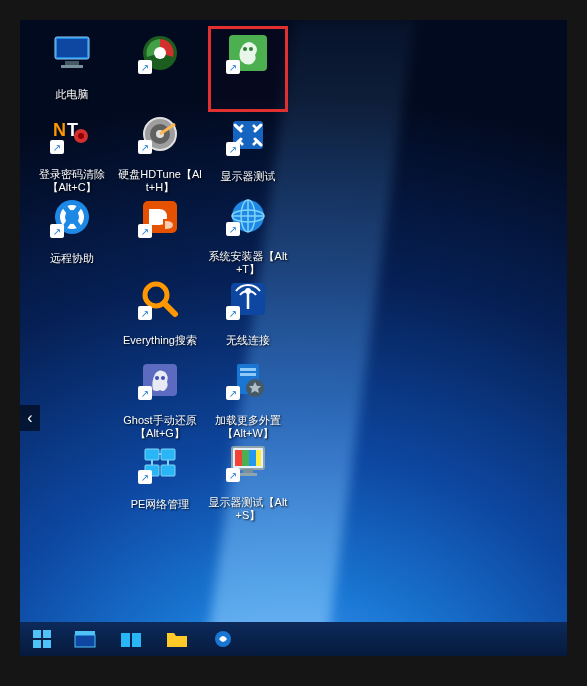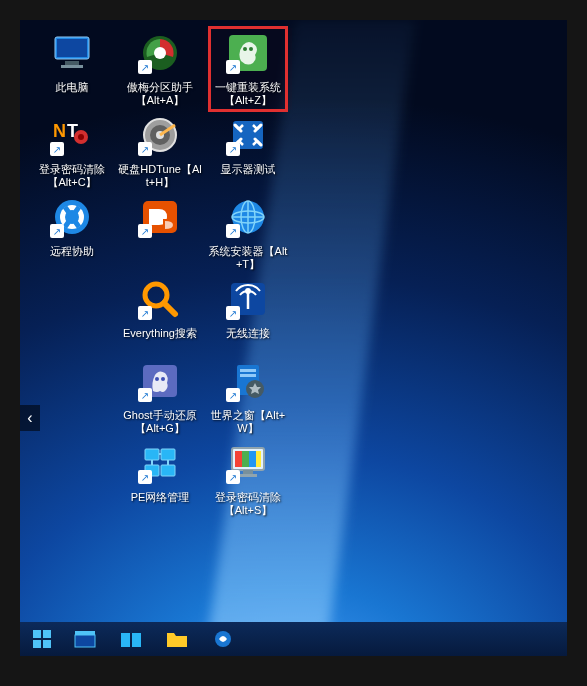--- a/index.html
+++ b/index.html
@@ -78,21 +78,21 @@
       justify-content: center;
       position: relative;
     }
     .icon-label {
       color: #fff;
       font-size: 11px;
       line-height: 13px;
       text-align: center;
       max-width: 84px;
       text-shadow: 1px 1px 2px rgba(0,0,0,0.9);
-      margin-top: 7px;
+      margin-top: 14px;
       word-break: break-all;
     }
     .shortcut-arrow {
       position: absolute;
       bottom: 0;
       left: 0;
       width: 14px;
       height: 14px;
       background: #fff;
       border-radius: 2px;
@@ -171,35 +171,33 @@
     <div class="desktop-icon">
       <div class="icon-img">
         <svg width="42" height="40" viewBox="0 0 42 40">
           <circle cx="21" cy="20" r="17" fill="#1b5e20"></circle>
           <path d="M21 6 A14 14 0 0 1 34 24 L21 20 Z" fill="#d32f2f"></path>
           <path d="M21 6 A14 14 0 0 0 8 24 L21 20 Z" fill="#43a047"></path>
           <circle cx="21" cy="20" r="6" fill="#fff"></circle>
         </svg>
         <div class="shortcut-arrow">↗</div>
       </div>
-      <div class="icon-label">傲梅分区助手【Alt+A】</div>
     </div>
 
     <div class="desktop-icon highlighted">
       <div class="highlight-box"></div>
       <div class="icon-img">
         <svg width="42" height="40" viewBox="0 0 42 40">
           <rect x="2" y="2" width="38" height="36" rx="4" fill="#4caf50"></rect>
           <path d="M14 28 Q10 20 16 12 Q22 6 28 12 Q32 16 28 22 Q30 26 26 30 Q20 34 14 28 Z" fill="#e8f5e9"></path>
           <circle cx="18" cy="16" r="2" fill="#2e7d32"></circle>
           <circle cx="24" cy="16" r="2" fill="#2e7d32"></circle>
         </svg>
         <div class="shortcut-arrow">↗</div>
       </div>
-      <div class="icon-label">一键重装系统【Alt+Z】</div>
     </div>
 
 
     <div class="desktop-icon">
       <div class="icon-img">
         <svg width="42" height="40" viewBox="0 0 42 40">
           <text x="2" y="22" font-size="18" font-weight="bold" fill="#ff9800">N</text>
           <text x="16" y="22" font-size="18" font-weight="bold" fill="#fff">T</text>
           <circle cx="30" cy="22" r="7" fill="#d32f2f"></circle>
           <rect x="24" y="20" width="8" height="4" fill="#d32f2f"></rect>
@@ -322,21 +320,21 @@
       <div class="icon-img">
         <svg width="42" height="40" viewBox="0 0 42 40">
           <rect x="10" y="4" width="22" height="30" rx="2" fill="#1976d2"></rect>
           <rect x="13" y="8" width="16" height="3" fill="#90caf9"></rect>
           <rect x="13" y="13" width="16" height="3" fill="#90caf9"></rect>
           <circle cx="28" cy="28" r="9" fill="#455a64"></circle>
           <path d="M28 22 L30 26 L34 26 L31 29 L32 33 L28 31 L24 33 L25 29 L22 26 L26 26 Z" fill="#b0bec5"></path>
         </svg>
         <div class="shortcut-arrow">↗</div>
       </div>
-      <div class="icon-label">世界之窗【Alt+W】</div>
+      <div class="icon-label">加载更多外置【Alt+W】</div>
     </div>
 
     <div></div>
 
     <div class="desktop-icon">
       <div class="icon-img">
         <svg width="42" height="40" viewBox="0 0 42 40">
           <rect x="6" y="6" width="14" height="11" rx="1" fill="#29b6f6" stroke="#81d4fa"></rect>
           <rect x="22" y="6" width="14" height="11" rx="1" fill="#29b6f6" stroke="#81d4fa"></rect>
           <rect x="6" y="22" width="14" height="11" rx="1" fill="#29b6f6" stroke="#81d4fa"></rect>
@@ -356,21 +354,21 @@
           <rect x="5" y="5" width="32" height="22" rx="2" fill="#e3f2fd" stroke="#90a4ae" stroke-width="2"></rect>
           <rect x="8" y="8" width="7" height="16" fill="#f44336"></rect>
           <rect x="15" y="8" width="7" height="16" fill="#4caf50"></rect>
           <rect x="22" y="8" width="7" height="16" fill="#2196f3"></rect>
           <rect x="29" y="8" width="5" height="16" fill="#ffeb3b"></rect>
           <rect x="16" y="27" width="10" height="4" fill="#78909c"></rect>
           <rect x="12" y="31" width="18" height="3" fill="#90a4ae"></rect>
         </svg>
         <div class="shortcut-arrow">↗</div>
       </div>
-      <div class="icon-label">登录密码清除【Alt+S】</div>
+      <div class="icon-label">显示器测试【Alt+S】</div>
     </div>
 
     <div></div>
 
   </div>
 
   <div class="back-chevron">‹</div>
 
   <div class="taskbar">
     <div class="start-btn">

